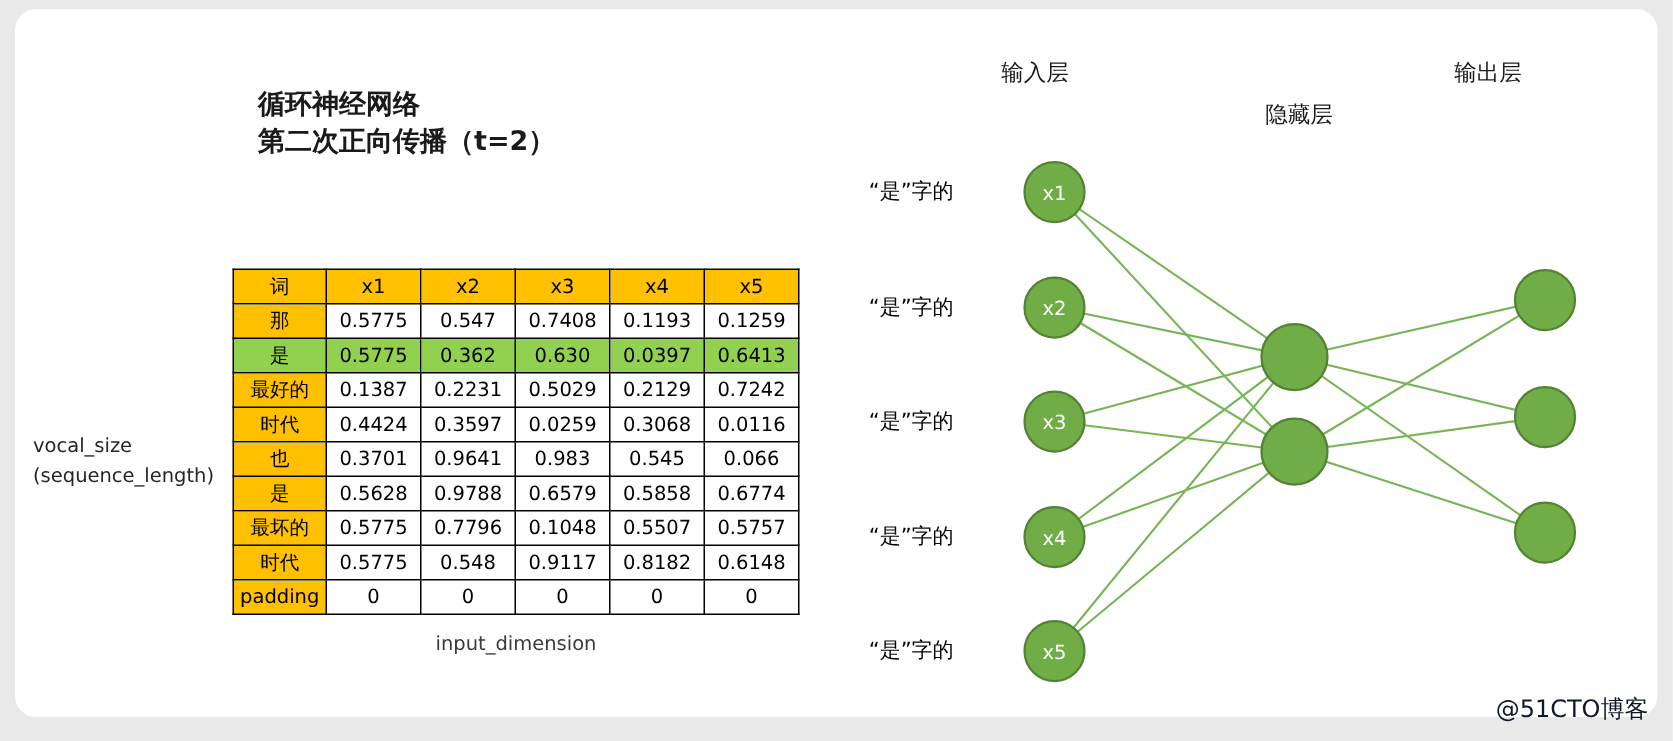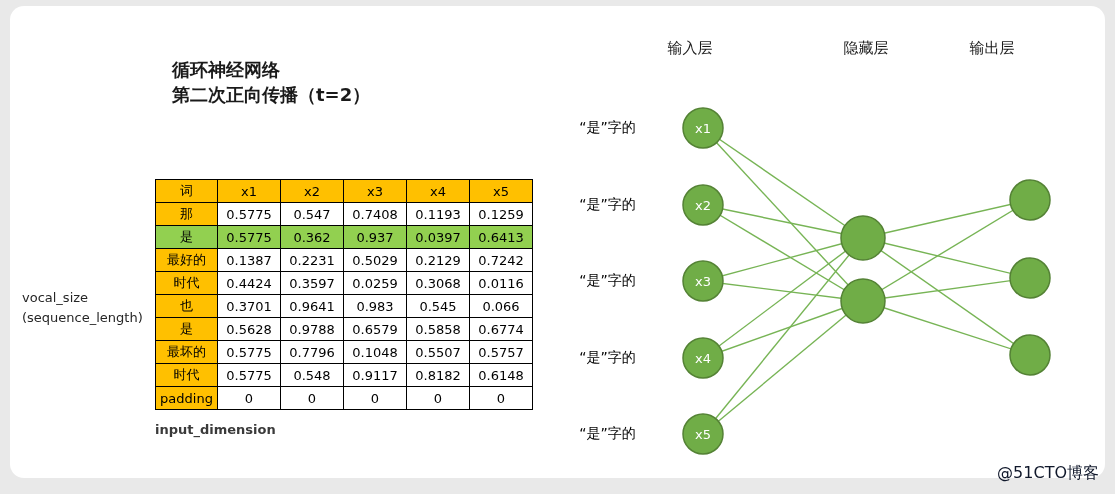--- a/index.html
+++ b/index.html
@@ -5,35 +5,35 @@
   * { margin:0; padding:0; box-sizing:border-box; }
   html,body { background:#e9e9e9; }
   body { font-family:"DejaVu Sans","Liberation Sans",sans-serif; }
   .screen { position:relative; width:1115px; height:494px; background:#e9e9e9; overflow:hidden; }
   .card { position:absolute; left:10px; top:6px; width:1095px; height:472px;
           background:#ffffff; border-radius:14px; }
   .title { position:absolute; left:172px; top:57px; width:400px; text-align:left;
            font-size:18px; font-weight:bold; color:#1a1a1a; line-height:25px; }
   .left-label { position:absolute; left:22px; top:288px; width:170px; text-align:left;
                 font-size:13px; color:#262626; line-height:20px; }
-  .bottom-label { position:absolute; left:155px; top:422px; width:378px; text-align:left;
-                  font-size:13px; color:#3a3a3a;font-weight:bold; }
+  .bottom-label { position:absolute; left:155px; top:422px; width:378px; text-align:center;
+                  font-size:13px; color:#3a3a3a; }
   table.vals { position:absolute; left:155px; top:179px; border-collapse:collapse;
                font-size:13px; color:#000; table-layout:fixed; }
   table.vals th, table.vals td { border:1px solid #000; height:23px; text-align:center;
                vertical-align:middle; padding:0; font-weight:normal; overflow:hidden; }
   .c-lbl { width:62px; }
   .c-val { width:63px; }
   .orange { background:#FFC000; }
   .white  { background:#ffffff; }
   .hl     { background:#92D050; }
   .net-title { position:absolute; top:39px; width:120px; text-align:center;
                font-size:15px; font-weight:normal; color:#1a1a1a; }
   .net-title.input  { left:630px; }
-  .net-title.hidden { left:806px; }
+  .net-title.hidden { left:806px;margin-top:28px; }
   .net-title.output { left:932px; }
   .anno { position:absolute; width:95px; text-align:center; font-size:14px; color:#000; }
   .network-svg { position:absolute; left:0; top:0; pointer-events:none; }
   .watermark { position:absolute; right:16px; top:463px; font-size:16px; color:#0f172a; }
 </style>
 </head>
 <body>
 
 <div class="screen">
   <div class="card"></div>
@@ -63,21 +63,21 @@
       <td class="c-val white">0.5775</td>
       <td class="c-val white">0.547</td>
       <td class="c-val white">0.7408</td>
       <td class="c-val white">0.1193</td>
       <td class="c-val white">0.1259</td>
     </tr>
     <tr>
       <td class="c-lbl hl">是</td>
       <td class="c-val hl">0.5775</td>
       <td class="c-val hl">0.362</td>
-      <td class="c-val hl">0.937</td>
+      <td class="c-val hl">0.630</td>
       <td class="c-val hl">0.0397</td>
       <td class="c-val hl">0.6413</td>
     </tr>
     <tr>
       <td class="c-lbl orange">最好的</td>
       <td class="c-val white">0.1387</td>
       <td class="c-val white">0.2231</td>
       <td class="c-val white">0.5029</td>
       <td class="c-val white">0.2129</td>
       <td class="c-val white">0.7242</td>

